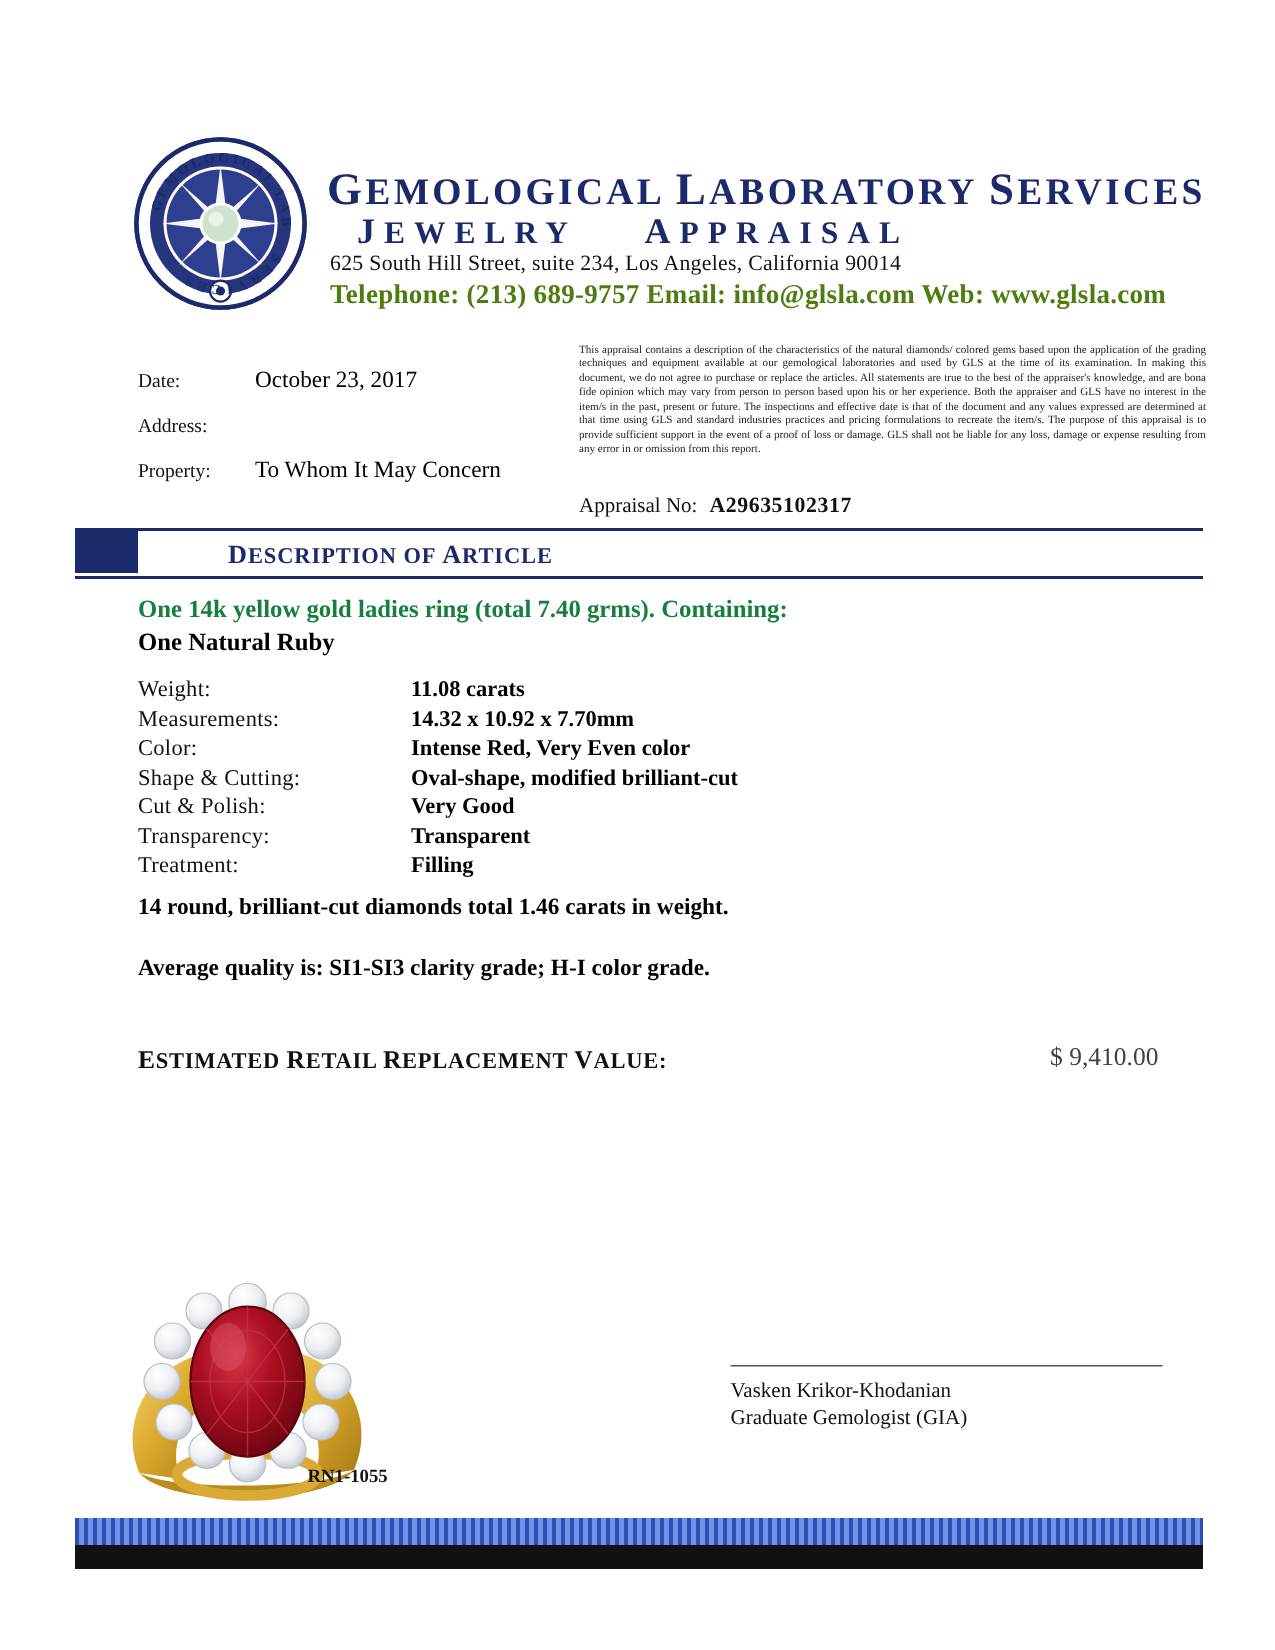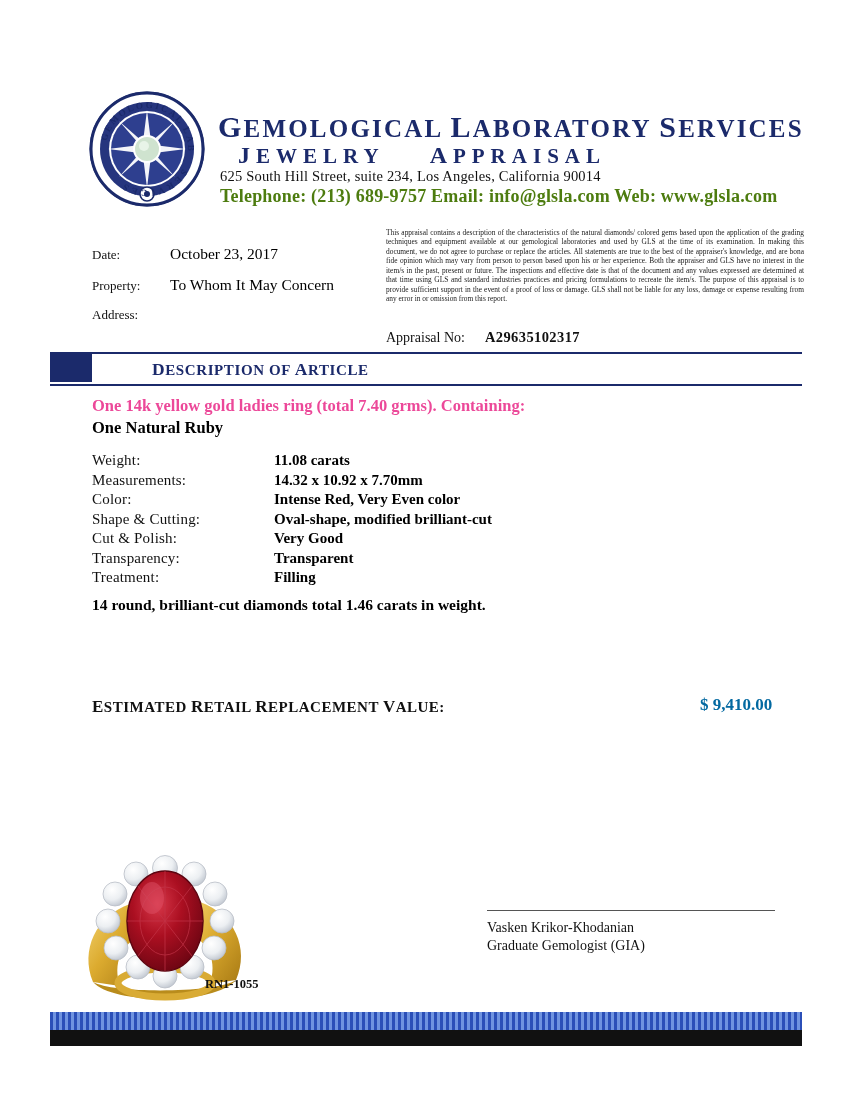--- a/index.html
+++ b/index.html
@@ -112,21 +112,21 @@
   .appraisal-no {
     position: absolute;
     left: 386px; top: 329px;
     font-size: 14px;
     color: #111;
     white-space: nowrap;
   }
   .appraisal-no b {
     font-weight: bold;
     letter-spacing: .4px;
-    margin-left: 20px;
+    margin-left: 8px;
     font-size: 14.5px;
   }
 
   
   .section-bar {
     position: absolute;
     left: 50px; top: 352px;
     width: 752px;
     height: 30px;
     background: #ffffff;
@@ -149,21 +149,21 @@
     margin-left: 48px;
   }
   .section-title .cap { font-size: 17.5px; }
 
   
   .desc-line1 {
     position: absolute;
     left: 92px; top: 396px;
     font-size: 16.5px;
     font-weight: bold;
-    color: #ec4899;
+    color: #15803d;
   }
   .desc-line2 {
     position: absolute;
     left: 92px; top: 418px;
     font-size: 16.5px;
     font-weight: bold;
     color: #000;
     text-align: center;
   }
 
@@ -210,22 +210,22 @@
     font-size: 15px;
     font-weight: bold;
     color: #111;
     letter-spacing: .5px;
   }
   .value-label .cap { font-size: 17px; }
   .value-amount {
     position: absolute;
     left: 700px; top: 695px;
     font-size: 17px;
-    font-weight: bold;
-    color: #0369a1;
+    font-weight: normal;
+    color: #404040;
     white-space: nowrap;
   }
 
   
   .sig-line {
     position: absolute;
     left: 487px; top: 910px;
     width: 288px;
     border-top: 1px solid #555;
   }
@@ -323,26 +323,26 @@
     <div class="org-addr">625 South Hill Street, suite 234, Los Angeles, California 90014</div>
     <div class="org-contact">Telephone: (213) 689-9757  Email: info@glsla.com  Web: www.glsla.com</div>
   </div>
 
   <div class="meta">
     <div class="meta-row">
       <div class="meta-label">Date:</div>
       <div class="meta-value">October 23, 2017</div>
     </div>
     <div class="meta-row">
+      <div class="meta-label">Address:</div>
+      <div class="meta-value"></div>
+    </div>
+    <div class="meta-row">
       <div class="meta-label">Property:</div>
       <div class="meta-value">To Whom It May Concern</div>
-    </div>
-    <div class="meta-row">
-      <div class="meta-label">Address:</div>
-      <div class="meta-value"></div>
     </div>
   </div>
 
   <div class="disclaimer">This appraisal contains a description of the characteristics of the natural diamonds/ colored gems based upon the application of the grading techniques and equipment available at our gemological laboratories and used by GLS at the time of its examination. In making this document, we do not agree to purchase or replace the articles. All statements are true to the best of the appraiser's knowledge, and are bona fide opinion which may vary from person to person  based upon his or her experience.  Both the appraiser and GLS have no interest in the item/s in the past, present or future.  The inspections and effective date is that of the document and any values expressed are determined at that time using GLS and standard industries practices and pricing formulations to recreate the item/s.  The purpose of this appraisal is to provide sufficient support in the event of a proof of loss or damage.  GLS shall not be liable for any loss, damage or expense resulting from any error in or omission from this report.</div>
 
   <div class="appraisal-no">
     <span>Appraisal No:</span><b>A29635102317</b>
   </div>
 
   <div class="section-bar"></div>
@@ -379,20 +379,21 @@
       <div class="spec-key">Transparency:</div>
       <div class="spec-val">Transparent</div>
     </div>
     <div class="spec-row">
       <div class="spec-key">Treatment:</div>
       <div class="spec-val">Filling</div>
     </div>
   </div>
 
   <div class="note1">14 round, brilliant-cut diamonds total 1.46 carats in weight.</div>
+  <div class="note2">Average quality is: SI1-SI3 clarity grade; H-I color grade.</div>
 
   <div class="value-label">
     <span class="cap">E</span>STIMATED <span class="cap">R</span>ETAIL <span class="cap">R</span>EPLACEMENT <span class="cap">V</span>ALUE:
   </div>
   <div class="value-amount">$ 9,410.00</div>
 
   <div class="sig-line"></div>
   <div class="sig-name">Vasken Krikor-Khodanian</div>
   <div class="sig-title">Graduate Gemologist (GIA)</div>
 

